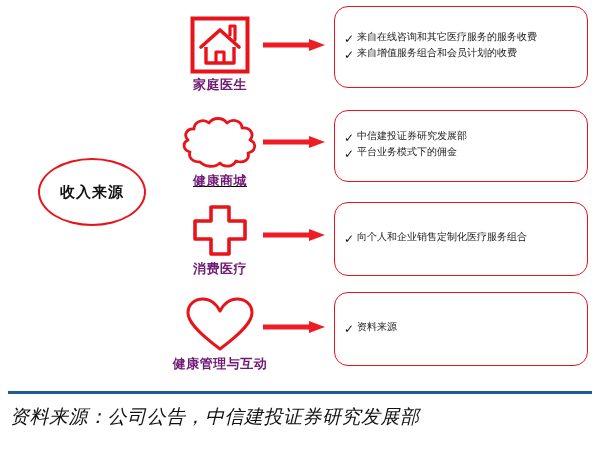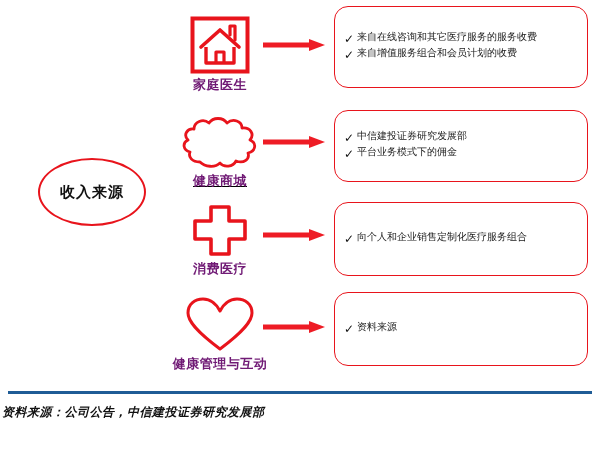--- a/index.html
+++ b/index.html
@@ -114,28 +114,27 @@
   .divider {
     position: absolute;
     left: 8px;
     top: 391px;
     width: 584px;
     height: 3px;
     background: #1f5c96;
   }
   .source-text {
     position: absolute;
-    left: 2px;
+    left: 10px;
     top: 404px;
-    font-size: 12px;
+    font-size: 19px;
     font-style: italic;
     color: #111111;
     font-family: "Liberation Serif", "DejaVu Serif", serif;
     letter-spacing: 0.5px;
-    font-weight: bold;
   }
 </style>
 </head>
 <body>
 
 <div id="diagram">
 
   <div class="source-node">
     <span class="label">收入来源</span>
   </div>

